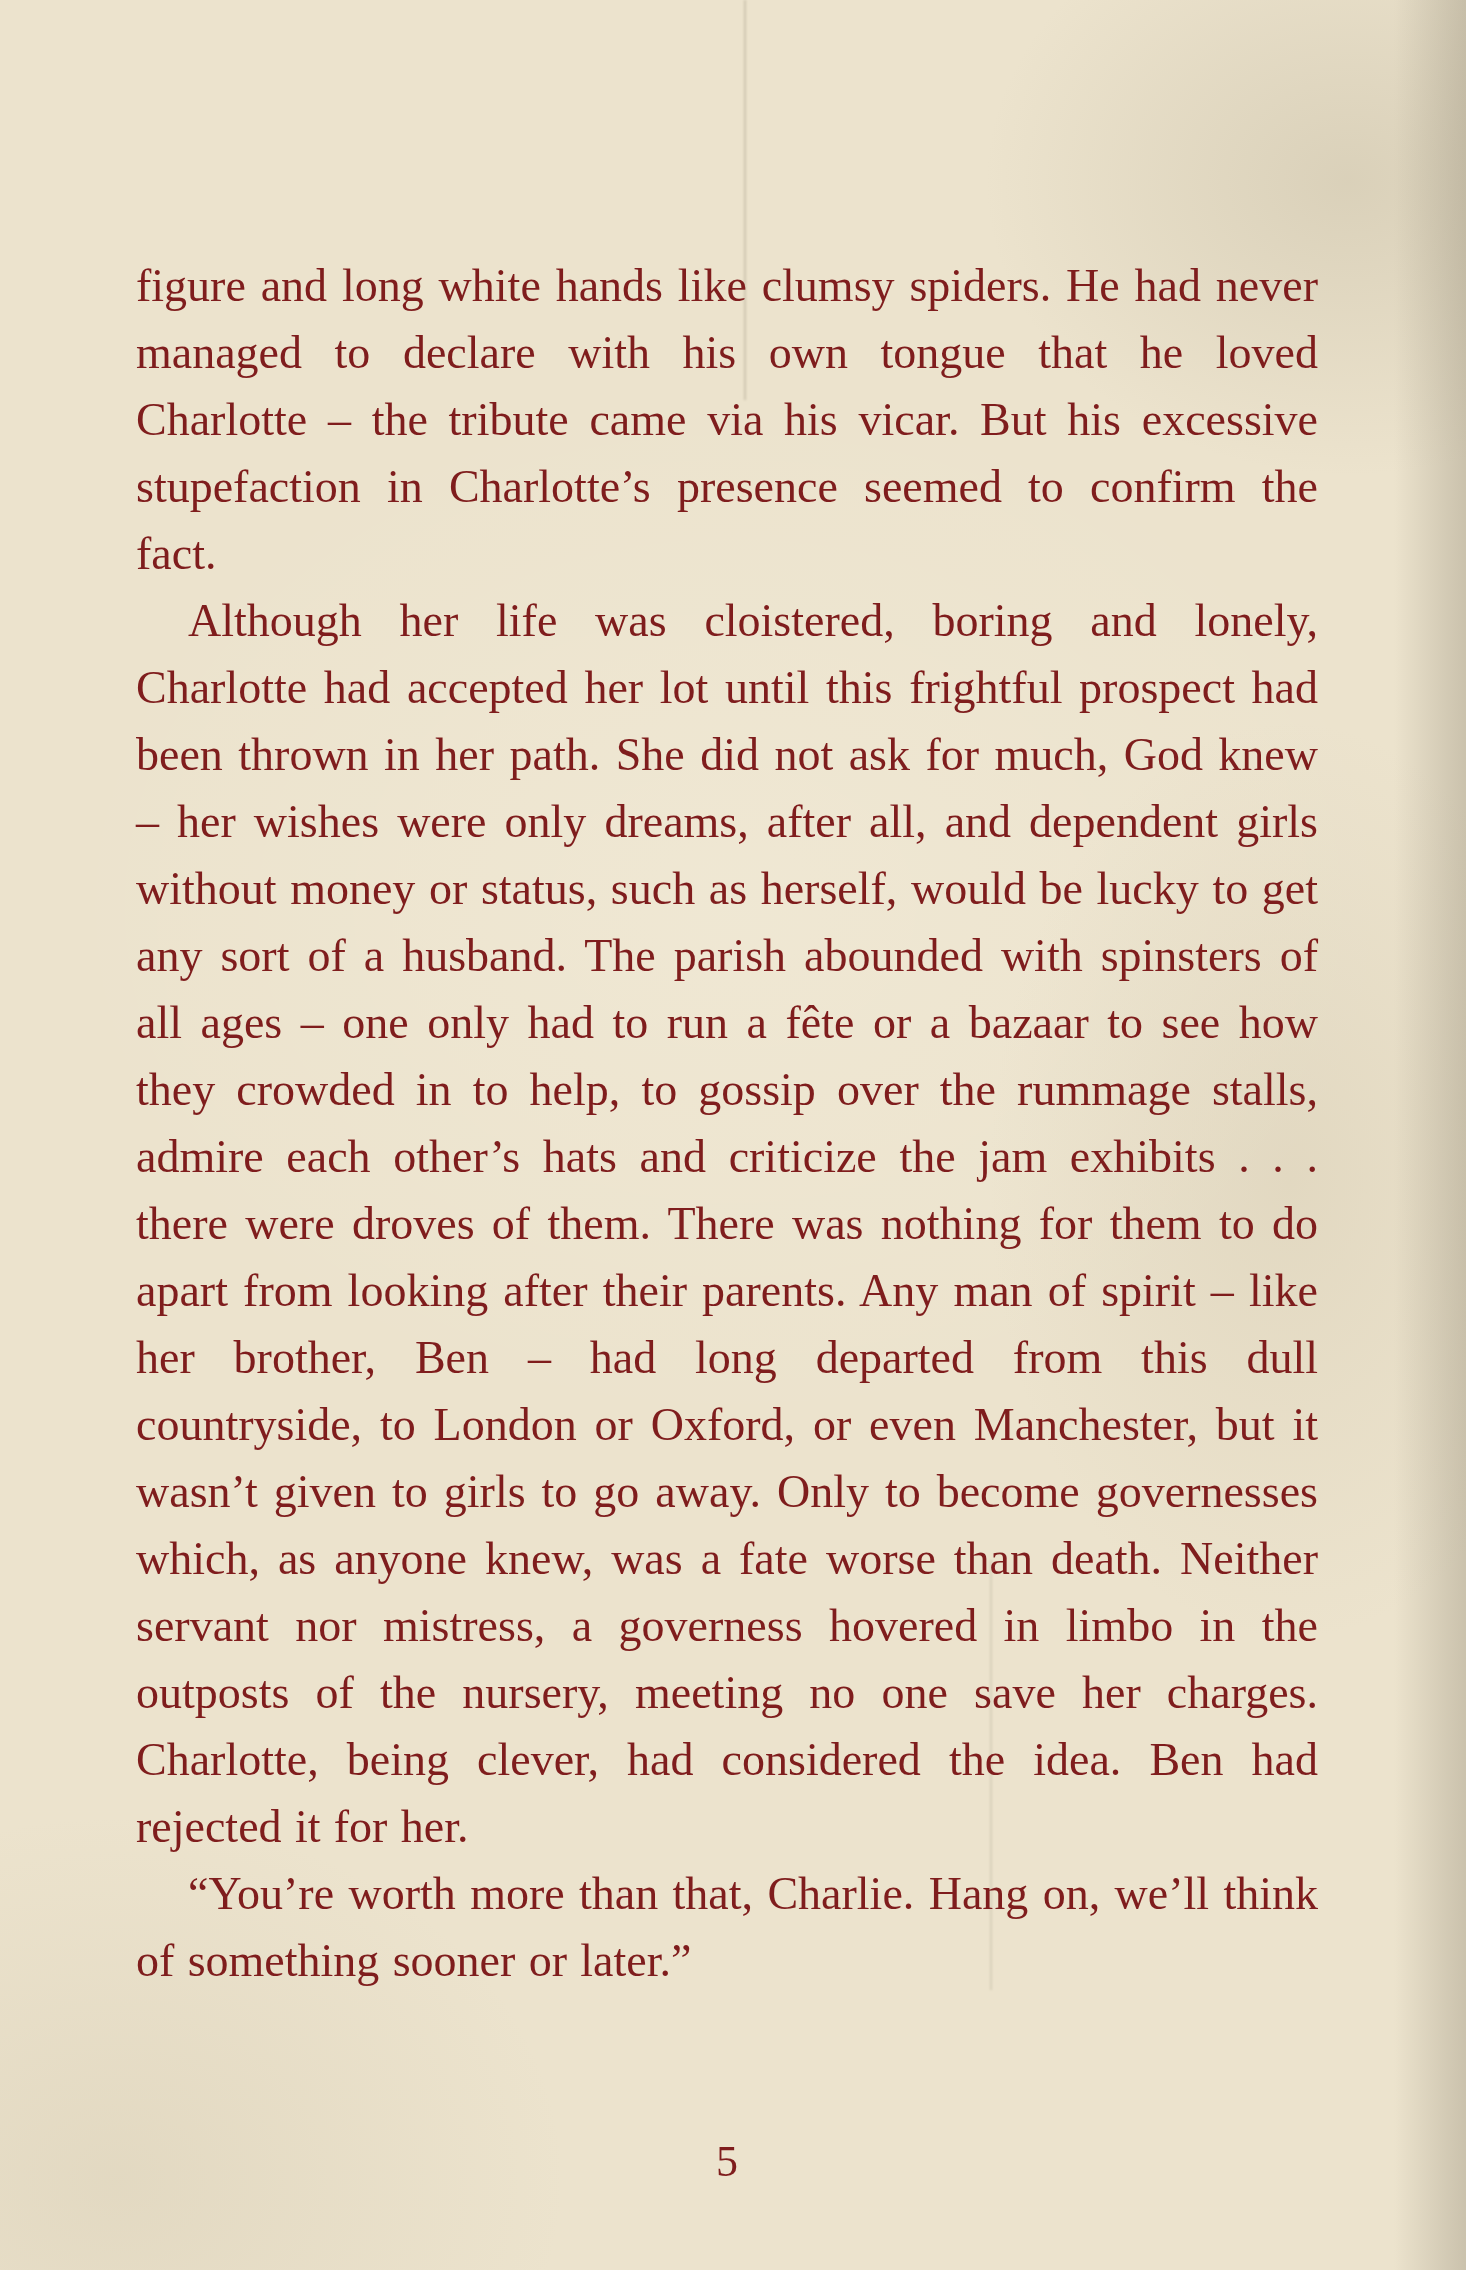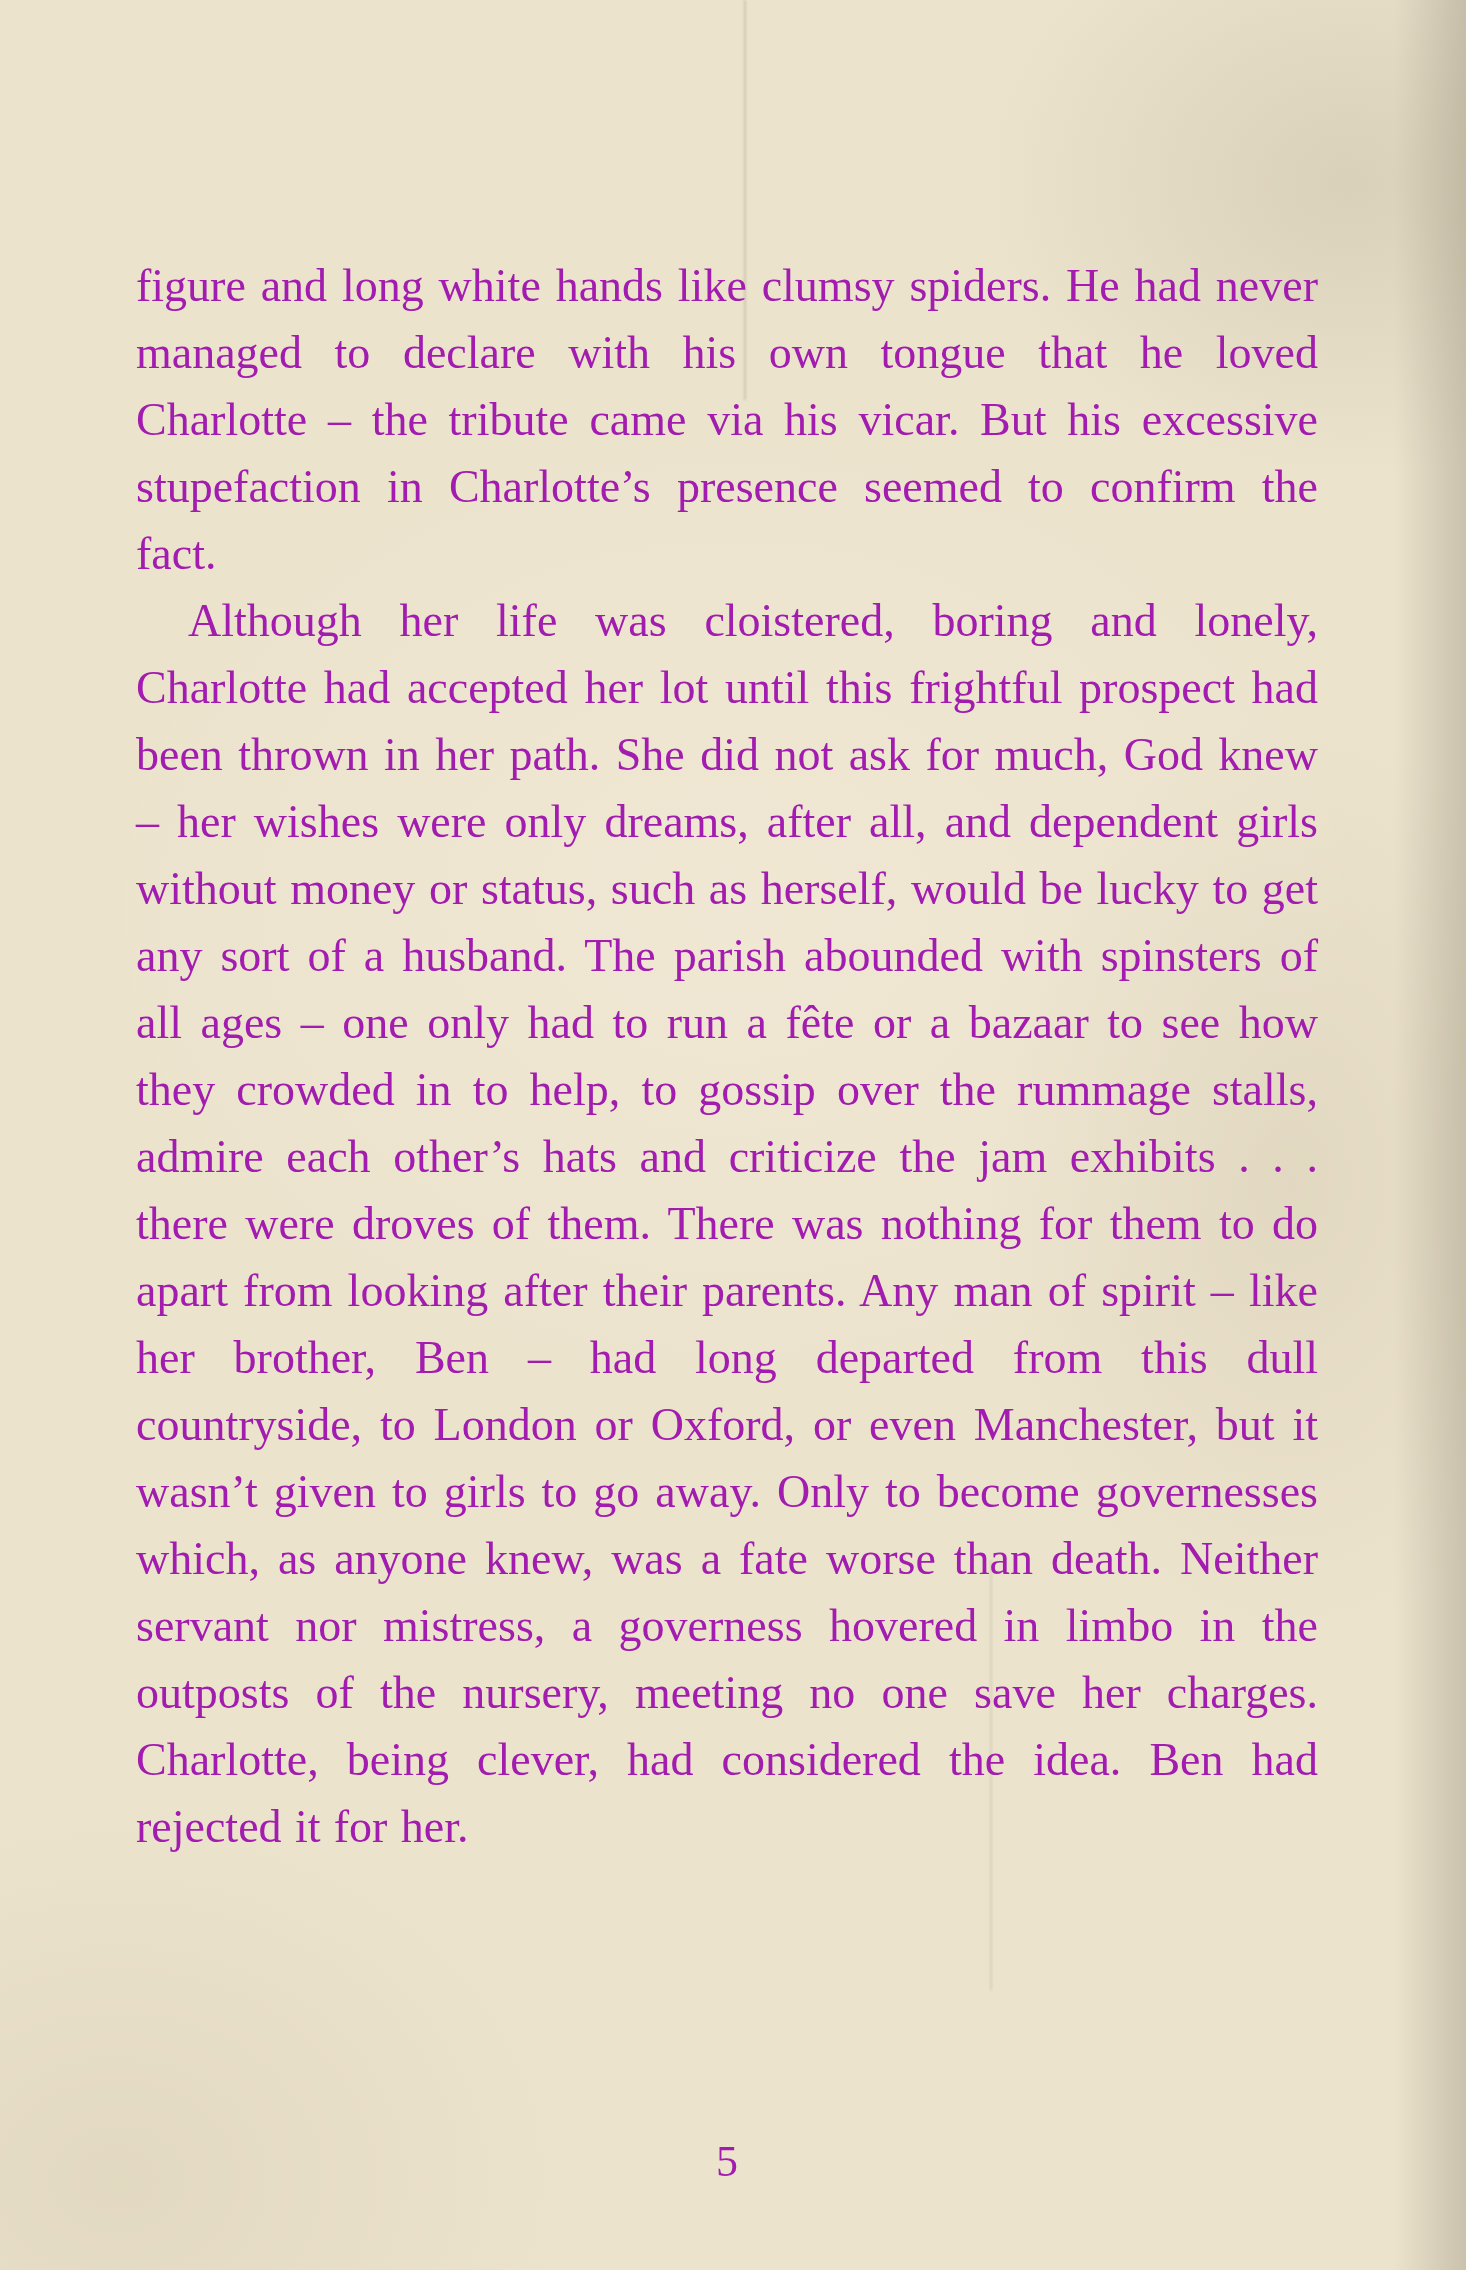--- a/index.html
+++ b/index.html
@@ -7,21 +7,21 @@
     padding: 0;
     background: #d8d2c0;
   }
   .page {
     position: relative;
     width: 1466px;
     height: 2270px;
     background: #ece3cd;
     overflow: hidden;
     font-family: "Liberation Serif", "DejaVu Serif", serif;
-    color: #a21caf;
+    color: #7f1d1d;
   }
   
   .paper-texture {
     position: absolute;
     inset: 0;
     pointer-events: none;
     background:
       radial-gradient(ellipse 520px 420px at 92% 8%,  rgba(176,166,140,0.30), transparent 70%),
       radial-gradient(ellipse 420px 640px at 88% 52%, rgba(190,178,150,0.22), transparent 72%),
       radial-gradient(ellipse 640px 520px at 8% 96%,  rgba(188,176,148,0.20), transparent 70%),
@@ -79,17 +79,18 @@
 <div class="page">
 
   <div class="paper-texture"></div>
   <div class="edge-band"></div>
   <div class="crease crease-top"></div>
   <div class="crease crease-mid"></div>
 
   <div class="text-block">
     <p class="no-indent">figure and long white hands like clumsy spiders. He had never managed to declare with his own tongue that he loved Charlotte – the tribute came via his vicar. But his excessive stupefaction in Charlotte’s presence seemed to confirm the fact.</p>
     <p class="indent">Although her life was cloistered, boring and lonely, Charlotte had accepted her lot until this frightful prospect had been thrown in her path. She did not ask for much, God knew – her wishes were only dreams, after all, and dependent girls without money or status, such as herself, would be lucky to get any sort of a husband. The parish abounded with spinsters of all ages – one only had to run a fête or a bazaar to see how they crowded in to help, to gossip over the rummage stalls, admire each other’s hats and criticize the jam exhibits . . . there were droves of them. There was nothing for them to do apart from looking after their parents. Any man of spirit – like her brother, Ben – had long departed from this dull countryside, to London or Oxford, or even Manchester, but it wasn’t given to girls to go away. Only to become governesses which, as anyone knew, was a fate worse than death. Neither servant nor mistress, a governess hovered in limbo in the outposts of the nursery, meeting no one save her charges. Charlotte, being clever, had considered the idea. Ben had rejected it for her.</p>
+    <p class="indent">“You’re worth more than that, Charlie. Hang on, we’ll think of something sooner or later.”</p>
   </div>
 
   <div class="page-number">5</div>
 
 </div>
 
 </body></html>

